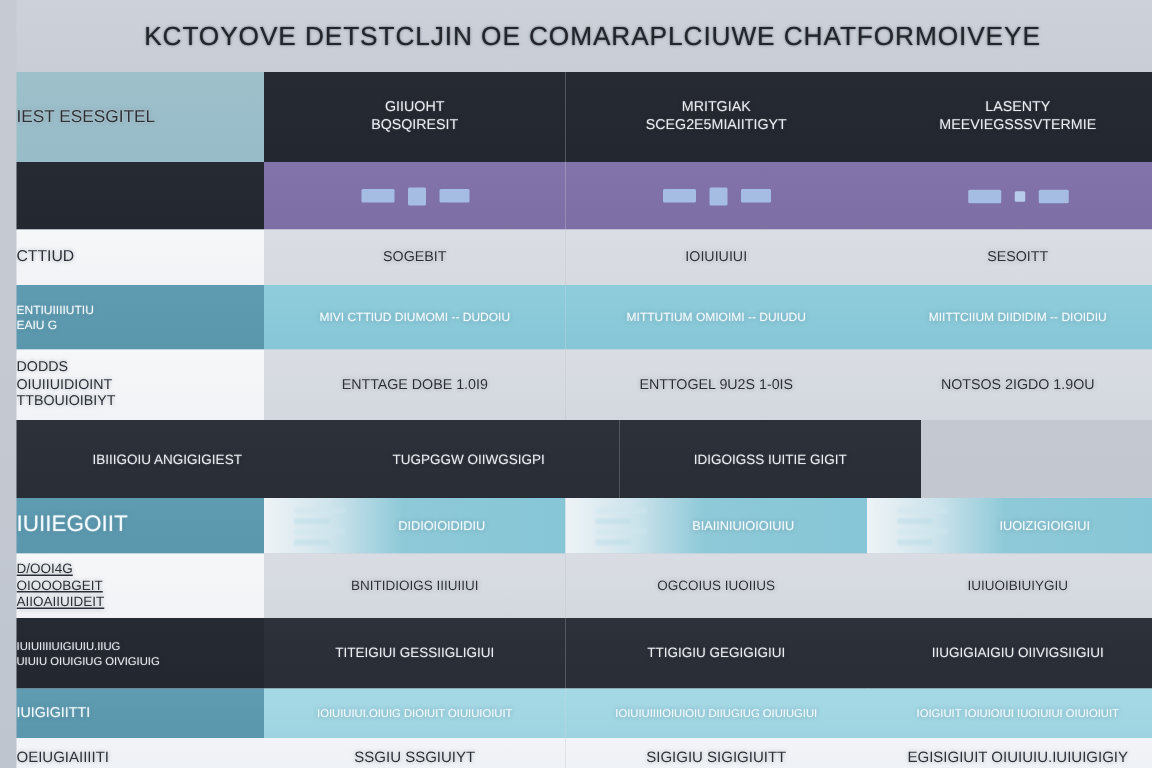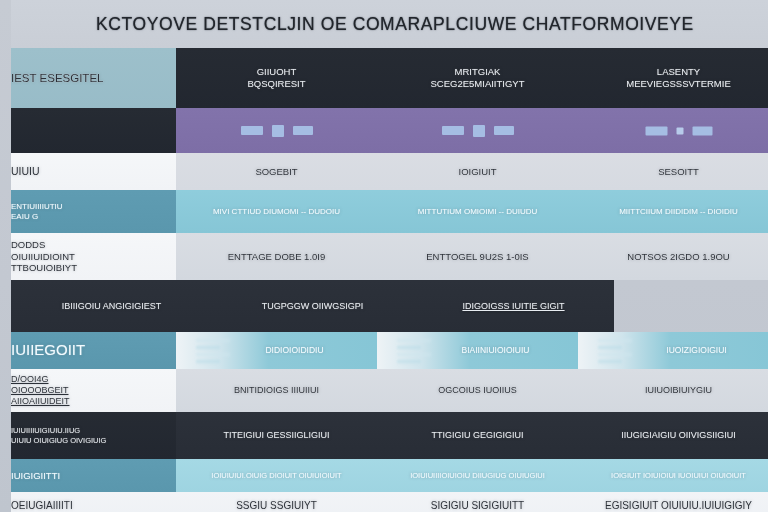--- a/index.html
+++ b/index.html
@@ -138,28 +138,28 @@
         <div class="marks center">
           <span class="mk w1"></span>
           <span class="mk w2 sm"></span>
           <span class="mk w3"></span>
         </div>
       </div>
     </div>
 
     <div class="row" style="height:37px;">
       <div class="cell c0 bg-white2">
-        <span class="txt t-light" style="font-size:10.5px;">UIUIU</span>
+        <span class="txt t-light" style="font-size:10.5px;">CTTIUD</span>
       </div>
       <div class="cell c1 bg-grey">
         <span class="txt t-light" style="font-size:9.5px;">SOGEBIT</span>
       </div>
       <div class="vsep d" style="left:366px;"></div>
       <div class="cell c2 bg-grey">
-        <span class="txt t-light" style="font-size:9.5px;">IOIGIUIT</span>
+        <span class="txt t-light" style="font-size:9.5px;">IOIUIUIUI</span>
       </div>
       <div class="vsep d" style="left:567px;"></div>
       <div class="cell c3 bg-grey">
         <span class="txt t-light" style="font-size:9.5px;">SESOITT</span>
       </div>
     </div>
 
     <div class="row" style="height:43px;">
       <div class="cell c0 bg-teal">
         <span class="txt t-onteal" style="font-size:8px;">ENTIUIIIIUTIU
@@ -200,21 +200,21 @@
     <div class="row" style="height:52px;">
       <div class="cell c1 bg-dark2">
         <span class="txt t-dark" style="font-size:9px;">IBIIIGOIU ANGIGIGIEST</span>
       </div>
       <div class="vsep d" style="left:366px;"></div>
       <div class="cell c2 bg-dark2">
         <span class="txt t-dark" style="font-size:9px;">TUGPGGW OIIWGSIGPI</span>
       </div>
       <div class="vsep d" style="left:567px;"></div>
       <div class="cell c3 bg-dark2">
-        <span class="txt t-dark" style="font-size:9px;text-decoration:underline;">IDIGOIGSS IUITIE GIGIT</span>
+        <span class="txt t-dark" style="font-size:9px;">IDIGOIGSS IUITIE GIGIT</span>
       </div>
     </div>
 
     <div class="row" style="height:37px;">
       <div class="cell c0 bg-teal">
         <span class="txt t-onteal" style="font-size:15px;text-align:center;">IUIIEGOIIT</span>
       </div>
       <div class="cell c1 wash">
         <div class="faintblocks">
           <span class="fb"></span>

